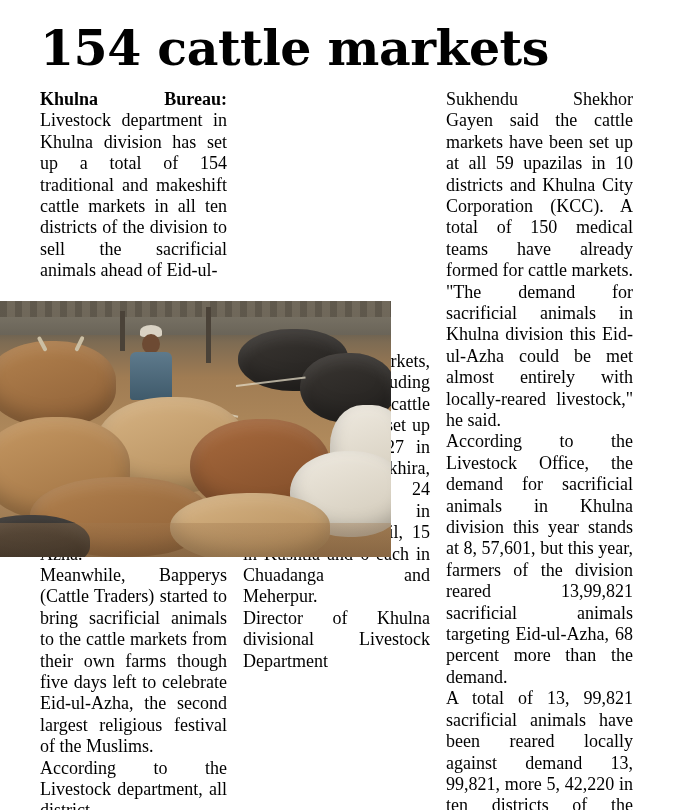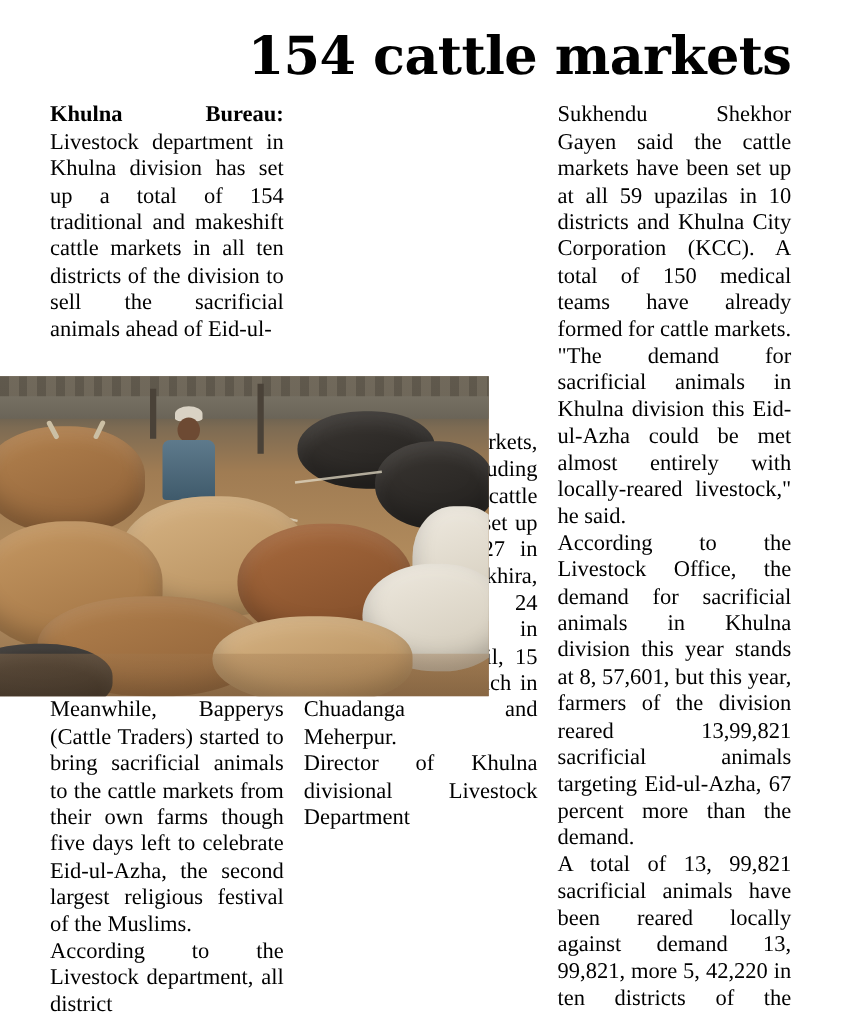--- a/index.html
+++ b/index.html
@@ -17,23 +17,23 @@
   .page {
     position: relative;
     width: 673px;
     height: 810px;
     box-sizing: border-box;
     padding: 22px 40px 0 40px;
   }
   .headline {
     font-family: "DejaVu Serif", serif;
     font-weight: bold;
-    font-size: 42px;
+    font-size: 49px;
     line-height: 1.08;
-    text-align: right;
+    text-align: left;
     letter-spacing: -0.5px;
     color: #000;
     margin: 0 0 14px 0;
   }
   .headline .line {
     display: block;
     white-space: nowrap;
   }
   .columns {
     display: flex;
@@ -159,21 +159,21 @@
 
     <div class="col">
       <div class="spacer-photo"></div>
       <p class="body">makeshift cattle markets, at least 28 including KCCs Zoragate cattle markets have been set up in Khulna while 27 in Bagerhat, 15 in Satkhira, 10 in Jashore, 24 inJhenaidah, 14 in Magura, 9 in Narail, 15 in Kushtia and 6 each in Chuadanga and Meherpur.</p>
       <p class="body">Director of Khulna divisional Livestock Department</p>
     </div>
 
     <div class="col">
       <p class="body">Sukhendu Shekhor Gayen said the cattle markets have been set up at all 59 upazilas in 10 districts and Khulna City Corporation (KCC). A total of 150 medical teams have already formed for cattle markets.</p>
       <p class="body">"The demand for sacrificial animals in Khulna division this Eid-ul-Azha could be met almost entirely with locally-reared livestock," he said.</p>
-      <p class="body">According to the Livestock Office, the demand for sacrificial animals in Khulna division this year stands at 8, 57,601, but this year, farmers of the division reared 13,99,821 sacrificial animals targeting Eid-ul-Azha, 67 percent more than the demand.</p>
+      <p class="body">According to the Livestock Office, the demand for sacrificial animals in Khulna division this year stands at 8, 57,601, but this year, farmers of the division reared 13,99,821 sacrificial animals targeting Eid-ul-Azha, 68 percent more than the demand.</p>
       <p class="body">A total of 13, 99,821 sacrificial animals have been reared locally against demand 13, 99,821, more 5, 42,220 in ten districts of the division.</p>
     </div>
   </div>
 
   <div class="photo-wide">
     <div class="ph-bg"></div>
     <div class="ph-sky"></div>
     <div class="ph-shed"></div>
 
     <div class="cow dark" style="left:238px; top:28px; width:110px; height:62px;"></div>

